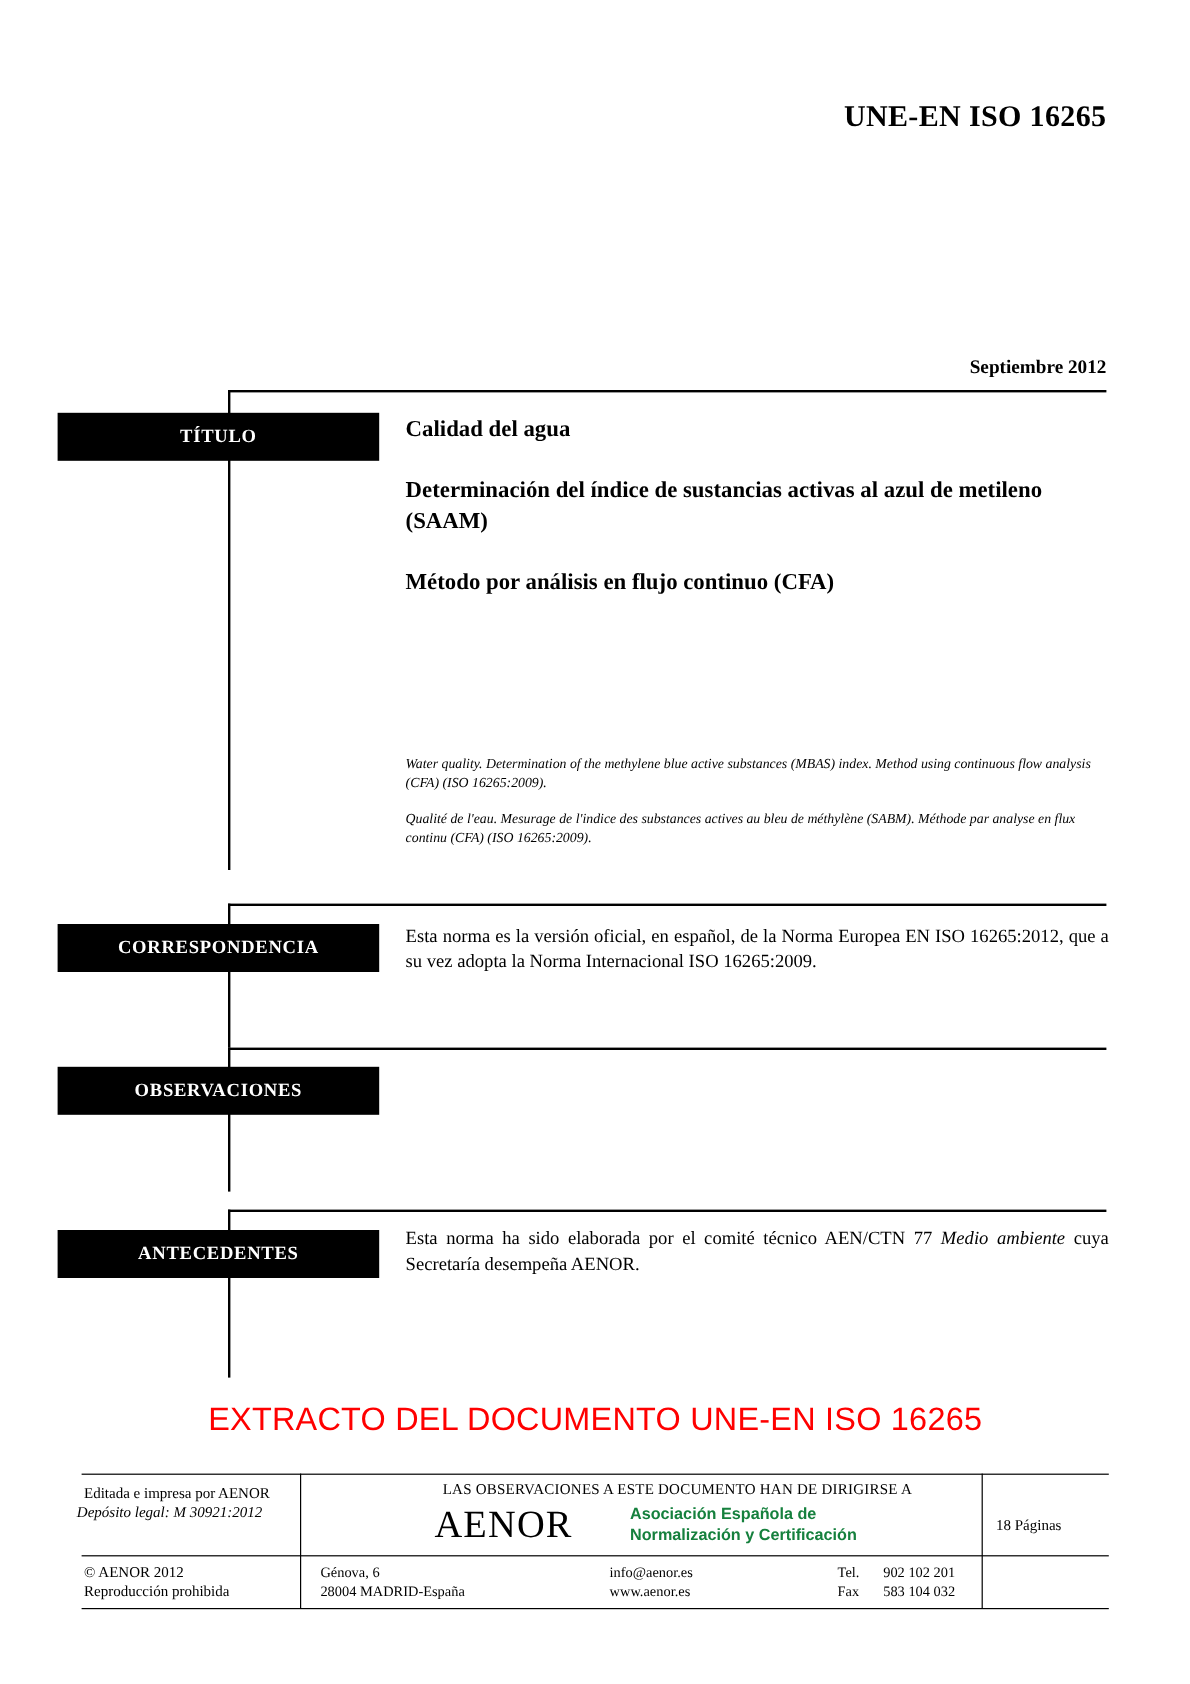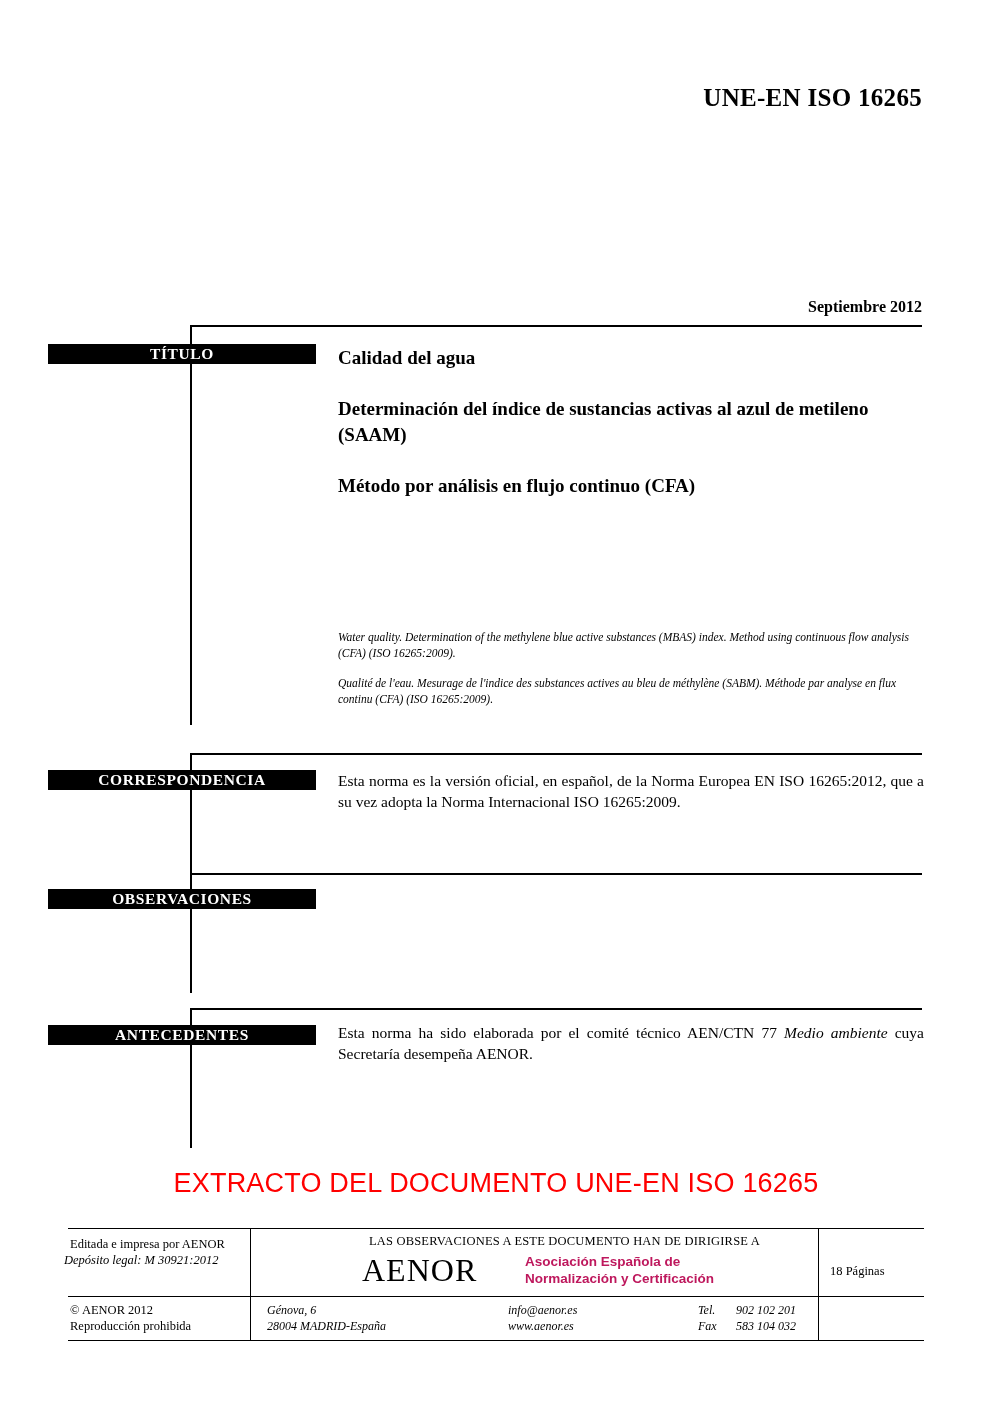--- a/index.html
+++ b/index.html
@@ -68,21 +68,21 @@
     left: 190px;
     width: 2px;
     background: #000;
   }
 
   
   .tag {
     position: absolute;
     left: 48px;
     width: 268px;
-    height: 20px;
+    height: 40px;
     background: #000000;
     color: #ffffff;
     font-family: "Liberation Serif", serif;
     font-size: 15.5px;
     font-weight: bold;
     letter-spacing: 0.6px;
     display: flex;
     align-items: center;
     justify-content: center;
     box-sizing: border-box;
@@ -163,21 +163,20 @@
   }
   .foot-text {
     position: absolute;
     font-size: 12.5px;
     line-height: 1.35;
   }
   .foot-small {
     position: absolute;
     font-size: 12px;
     line-height: 1.35;
-    font-style: italic;
   }
   .aenor-head {
     position: absolute;
     left: 300px;
     top: 1234px;
     width: 460px;
     text-align: right;
     font-size: 12.5px;
     letter-spacing: 0.2px;
   }
@@ -190,21 +189,21 @@
     letter-spacing: 1px;
   }
   .aenor-sub {
     position: absolute;
     left: 525px;
     top: 1254px;
     font-family: "Liberation Sans", sans-serif;
     font-size: 13.5px;
     font-weight: bold;
     line-height: 1.25;
-    color: #be185d;
+    color: #15803d;
   }
   .pages {
     position: absolute;
     left: 830px;
     top: 1264px;
     font-size: 12.5px;
   }
 </style>
 </head>
 <body>

